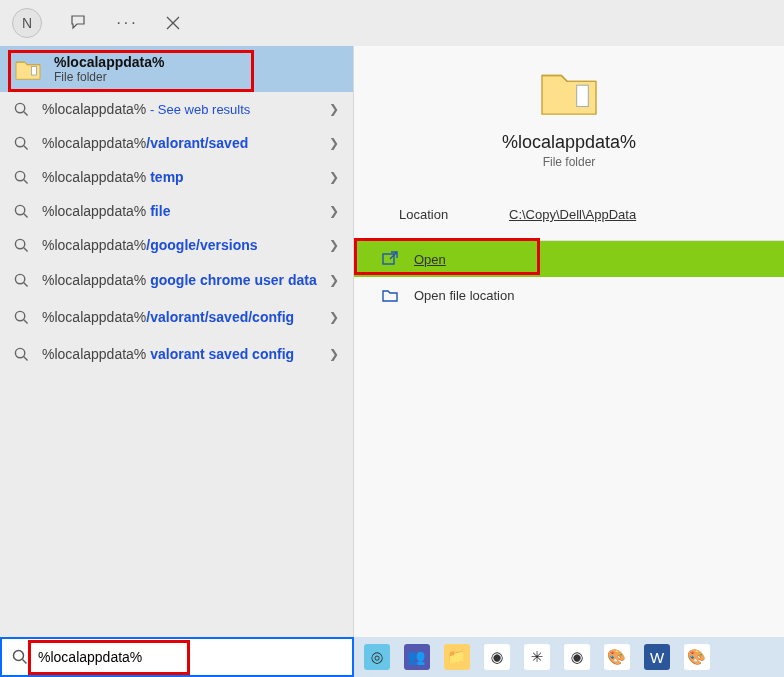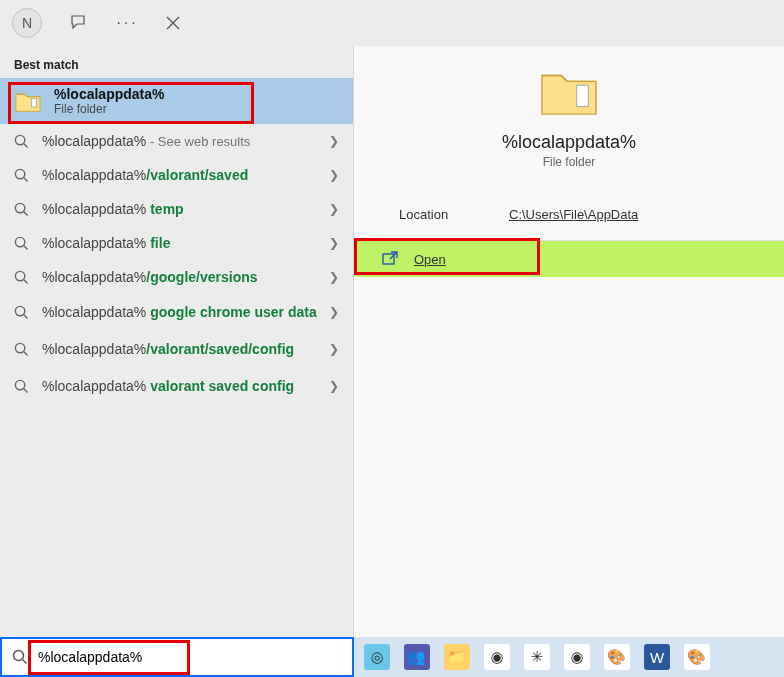--- a/index.html
+++ b/index.html
@@ -28,37 +28,37 @@
 .bestmatch .folder-icon { width: 28px; height: 24px; }
 .bestmatch-text { display: flex; flex-direction: column; }
 .bestmatch-text .line1 { font-size: 14px; font-weight: 600; color: #111; }
 .bestmatch-text .line2 { font-size: 12px; color: #444; }
 .annot-box1 { position: absolute; left: 8px; top: 4px; width: 246px; height: 42px; border: 3px solid #e40000; pointer-events: none; }
 
 
 .row { display: flex; align-items: center; padding: 9px 14px; gap: 12px; font-size: 14px; color: #444; cursor: default; }
 .row .mag { flex: 0 0 16px; color: #555; }
 .row .rtext { flex: 1; }
-.row .rtext b { font-weight: 600; color: #15803d; margin-top: 44px; }
+.row .rtext b { font-weight: 600; color: #1d4ed8; margin-top: 44px; }
 .row .chev { color: #777; font-size: 12px; }
 .row.tall { }
 .row.tall .rtext { line-height: 1.35; }
-.suffix { color: #737373; font-size: 13px; }
+.suffix { color: #1d4ed8; font-size: 13px; }
 
 
 .preview { display: flex; flex-direction: column; align-items: center; padding: 10px 0 20px; }
 .big-folder { width: 62px; height: 54px; margin-bottom: 14px; }
 .preview-title { font-size: 18px; color: #222; }
 .preview-sub { font-size: 12px; color: #666; margin-top: 2px; }
 .kv { display: flex; padding: 18px 28px; font-size: 13px; }
 .kv .k { width: 110px; color: #333; margin-left: 17px; }
 .kv .v { color: #333; text-decoration: underline; cursor: default; }
 .actions { border-top: 1px solid #e0e0e0; }
 .action { display: flex; align-items: center; gap: 16px; padding: 10px 28px; font-size: 13px; color: #333; cursor: default; position: relative; }
-.action.highlight { background: #bef264; text-decoration: underline; }
+.action.highlight { background: #84cc16; text-decoration: underline; }
 .action .aicon { width: 16px; height: 16px; color: #2156b5; display: flex; align-items: center; justify-content: center; }
 .annot-box2 { position: absolute; left: 0; top: -3px; width: 186px; height: 37px; border: 3px solid #e40000; pointer-events: none; }
 
 
 .searchbar { height: 40px; background: #fff; border: 2px solid #0a6cff; display: flex; align-items: center; gap: 10px; padding: 0 10px; flex: 0 0 auto; position: relative; }
 .searchbar .mag { color: #555; }
 .searchbar input { border: none; outline: none; font-size: 14px; flex: 1; background: transparent; }
 .annot-box3 { position: absolute; left: 26px; top: 1px; width: 162px; height: 35px; border: 3px solid #e40000; pointer-events: none; }
 
 
@@ -87,21 +87,20 @@
     <span class="icon-btn">
       <svg width="14" height="14" viewBox="0 0 14 14">
           <path d="M1 1l12 12M13 1L1 13" stroke="#555" stroke-width="1.3"></path>
         </svg>
     </span>
   </div>
 </div>
 
 <div class="main">
   <div class="left">
-    <div class="section-header">Best match</div>
     <div class="bestmatch">
       <span>
         <svg class="folder-icon" viewBox="0 0 32 28">
             <path d="M2 6h10l3 3h15v17H2z" fill="#ffe08a" stroke="#caa43a"></path>
             <path d="M2 6h10l3 3h15" fill="none" stroke="#caa43a"></path>
             <rect x="20" y="11" width="6" height="10" fill="#fff" stroke="#9aa"></rect>
           </svg>
       </span>
       <div class="bestmatch-text">
         <span class="line1">%localappdata%</span>
@@ -200,32 +199,40 @@
             <path d="M4 12h20l6 6h30v34H4z" fill="#ffe08a" stroke="#caa43a" stroke-width="1.5"></path>
             <path d="M4 12h20l6 6h30" fill="none" stroke="#caa43a" stroke-width="1.5"></path>
             <rect x="40" y="22" width="12" height="22" fill="#fff" stroke="#9aa"></rect>
           </svg>
       </span>
       <div class="preview-title">%localappdata%</div>
       <div class="preview-sub">File folder</div>
     </div>
     <div class="kv">
       <div class="k">Location</div>
-      <div class="v">C:\Users\File\AppData</div>
+      <div class="v">C:\Copy\Dell\AppData</div>
     </div>
     <div class="actions" id="actions">
         <div class="action highlight">
           <span class="aicon">
             <svg width="16" height="16" viewBox="0 0 16 16">
               <rect x="1" y="3" width="11" height="10" fill="none" stroke="#2156b5" stroke-width="1.4"></rect>
               <path d="M9 1h6v6M15 1l-7 7" fill="none" stroke="#2156b5" stroke-width="1.4"></path>
             </svg>
           </span>
           <span>Open</span>
           <div class="annot-box2"></div>
+        </div>
+        <div class="action">
+          <span class="aicon">
+            <svg width="16" height="16" viewBox="0 0 16 16">
+              <path d="M1 4h5l2 2h7v8H1z" fill="none" stroke="#2156b5" stroke-width="1.4"></path>
+            </svg>
+          </span>
+          <span>Open file location</span>
         </div>
       </div>
   </div>
 </div>
 
 <div class="bottom">
   <div class="bottom-left">
     <div class="searchbar" style="flex:1;">
       <span class="mag">
         <svg width="16" height="16" viewBox="0 0 16 16">

